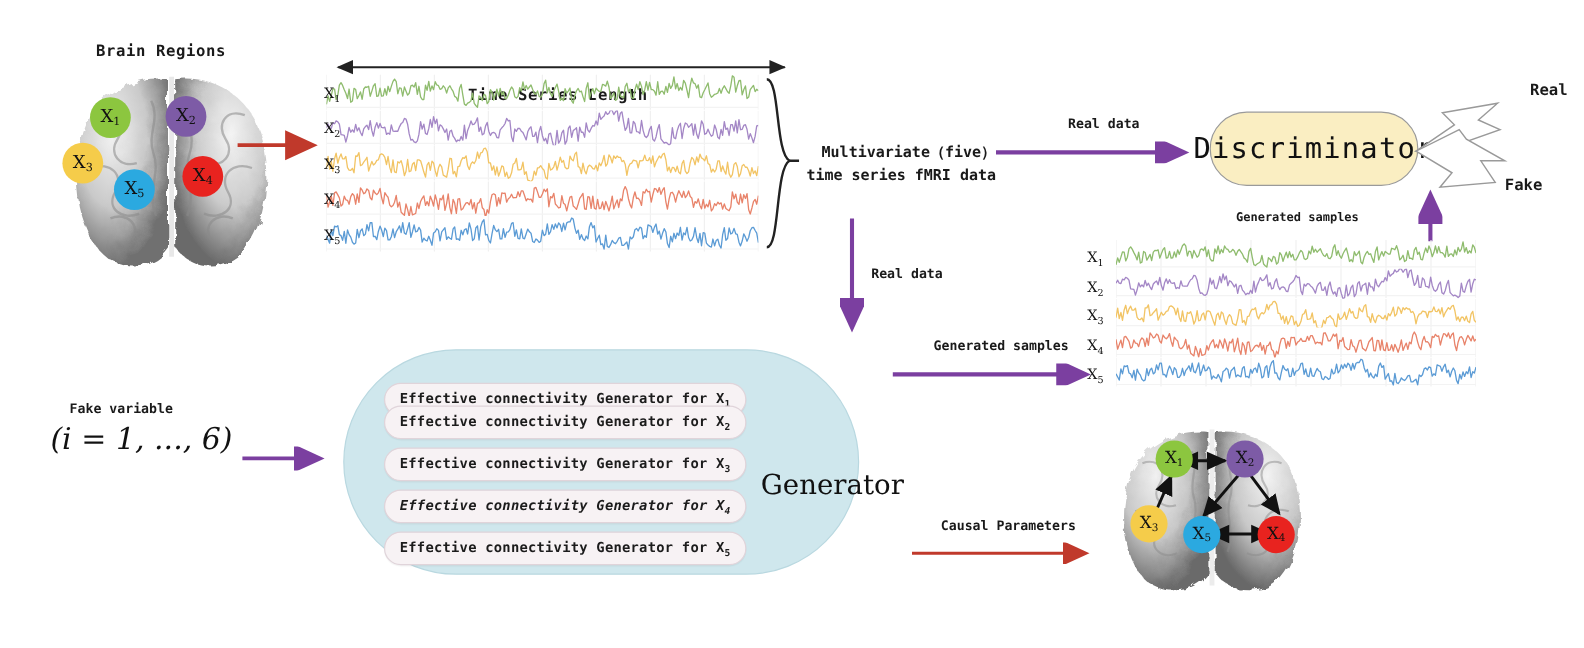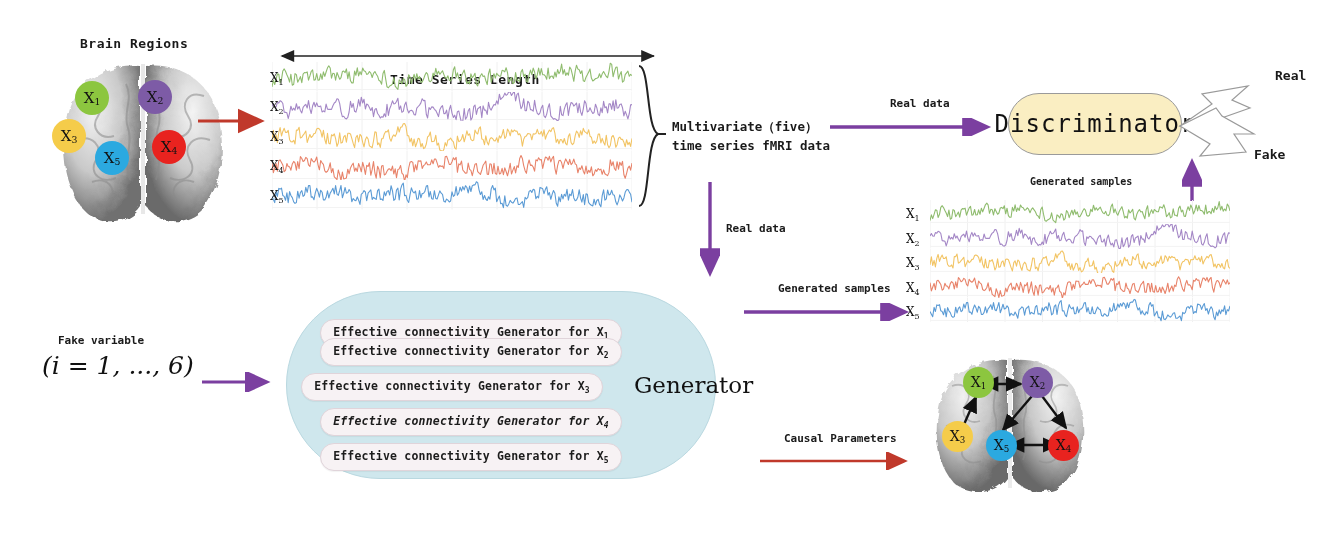--- a/index.html
+++ b/index.html
@@ -198,21 +198,21 @@
       <div class="xlab" style="position: absolute; left: 0px; top: 67.85px;">X<sub>3</sub></div>
       <div class="xlab" style="position: absolute; left: 0px; top: 97.35px;">X<sub>4</sub></div>
       <div class="xlab" style="position: absolute; left: 0px; top: 126.85px;">X<sub>5</sub></div>
     </div>
 
   <svg class="abs" style="left:636px;top:62px;" width="30" height="150">
     <path d="M3 4 C14 4 10 66 22 72 C10 78 14 144 3 144" fill="none" stroke="#222" stroke-width="2"></path>
     <line x1="22" y1="72" x2="30" y2="72" stroke="#222" stroke-width="2"></line>
   </svg>
 
-  <div class="abs lbl" style="left:672px;top:118px;font-size:12.5px;line-height:1.5;">
+  <div class="abs lbl" style="left:672px;top:118px;font-size:12.5px;line-height:1.5;text-align:right;">
     <div>Multivariate（five）</div>
     <div>time series fMRI data</div>
   </div>
 
   <div class="abs lbl small" style="left:890px;top:97px;">Real data</div>
   <svg class="abs" style="left:828px;top:118px;" width="172" height="18">
     <defs>
         <marker id="mPur" markerWidth="9" markerHeight="9" refX="7" refY="4.5" orient="auto">
       <path d="M0,0.6 L8.5,4.5 L0,8.4 z" fill="#7b3fa0"></path>
         </marker>
@@ -340,31 +340,31 @@
   </svg>
 
   <div class="genblob" style="left:286px;top:291px;width:428px;height:186px;"></div>
 
   <div class="genpill" style="left:320px;top:303px;width:300px;height:26px;margin-top:16px;">
     <span>Effective connectivity Generator for X<sub>1</sub></span>
   </div>
   <div class="genpill" style="left:320px;top:338px;width:300px;height:26px;">
     <span>Effective connectivity Generator for X<sub>2</sub></span>
   </div>
-  <div class="genpill" style="left:301px;top:373px;width:300px;height:26px;align-items:center;">
+  <div class="genpill" style="left:320px;top:373px;width:300px;height:26px;align-items:center;">
     <span>Effective connectivity Generator for X<sub>3</sub></span>
   </div>
   <div class="genpill" style="left:320px;top:408px;width:300px;height:26px;font-style:italic;">
     <span>Effective connectivity Generator for X<sub>4</sub></span>
   </div>
   <div class="genpill" style="left:320px;top:443px;width:300px;height:26px;">
     <span>Effective connectivity Generator for X<sub>5</sub></span>
   </div>
 
-  <div class="genlabel" style="left:634px;top:372px;text-align:center;">Generator</div>
+  <div class="genlabel" style="left:634px;top:392px;text-align:center;">Generator</div>
 
   <div class="abs lbl small" style="left:778px;top:282px;">Generated samples</div>
   <svg class="abs" style="left:742px;top:303px;" width="176" height="18">
     <defs>
         <marker id="mPur3" markerWidth="9" markerHeight="9" refX="7" refY="4.5" orient="auto">
       <path d="M0,0.6 L8.5,4.5 L0,8.4 z" fill="#7b3fa0"></path>
         </marker>
       </defs>
     <line x1="2" y1="9" x2="162" y2="9" stroke="#7b3fa0" stroke-width="3.4" marker-end="url(#mPur3)"></line>
   </svg>

